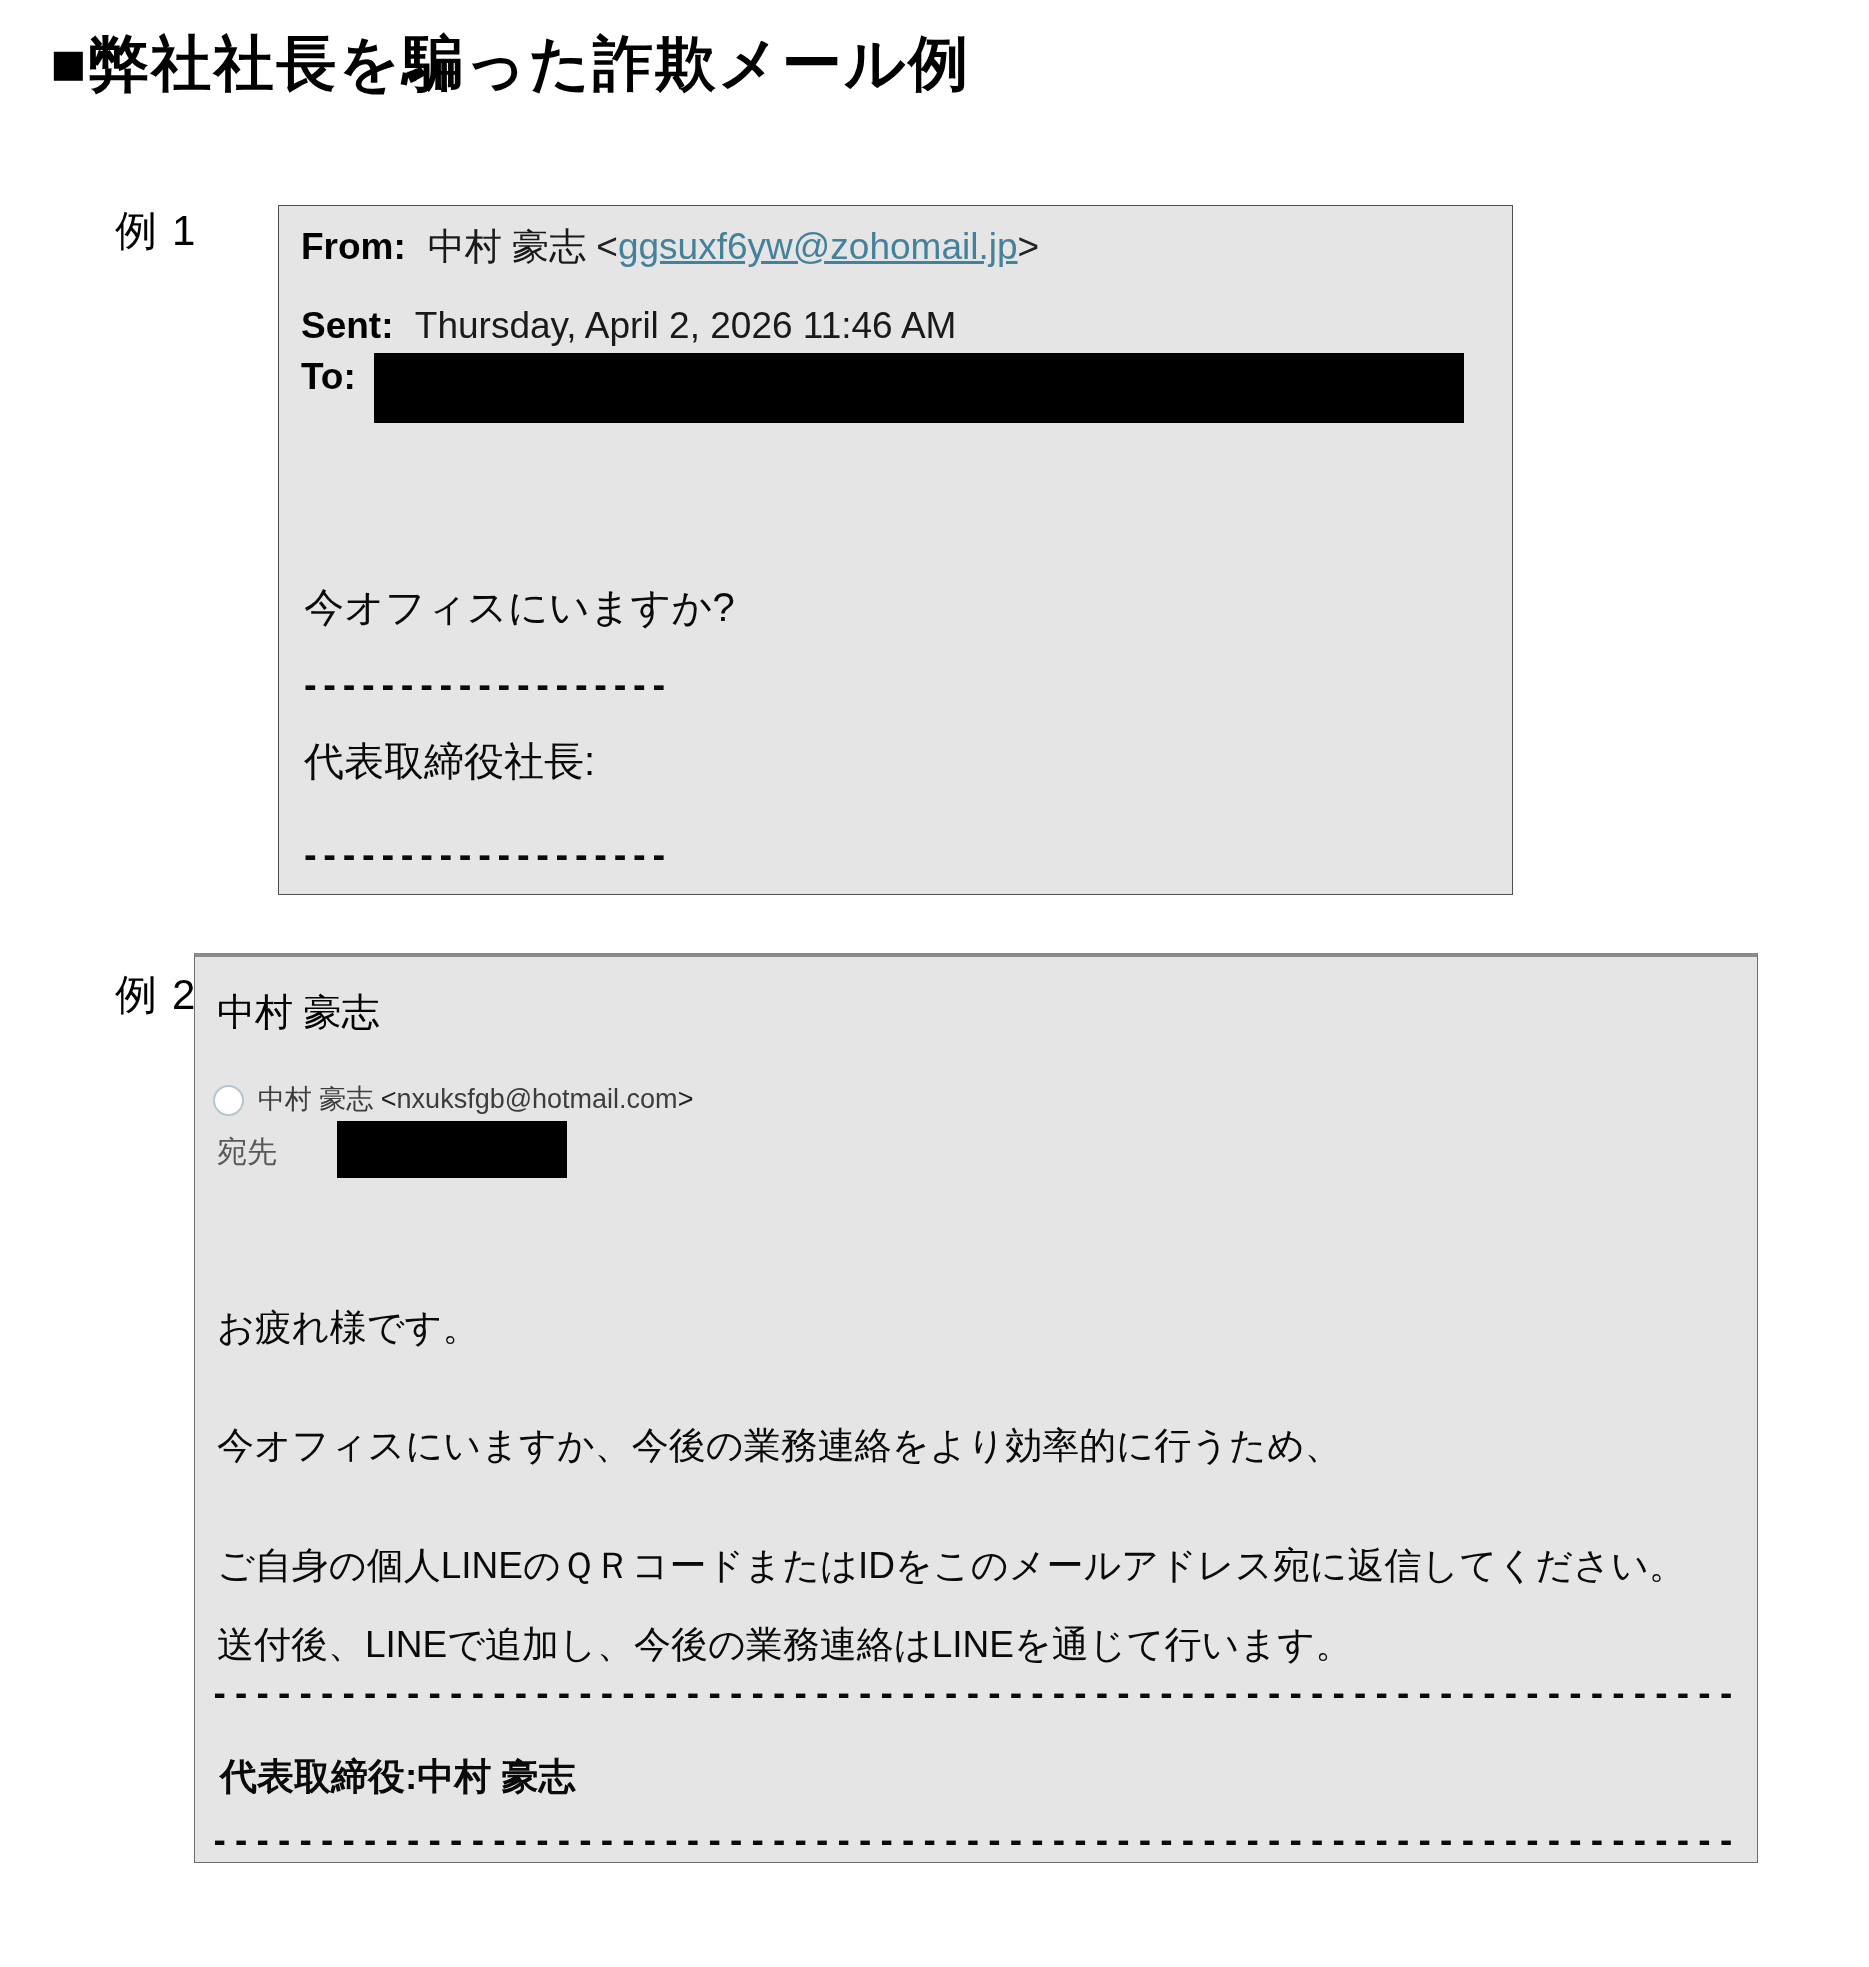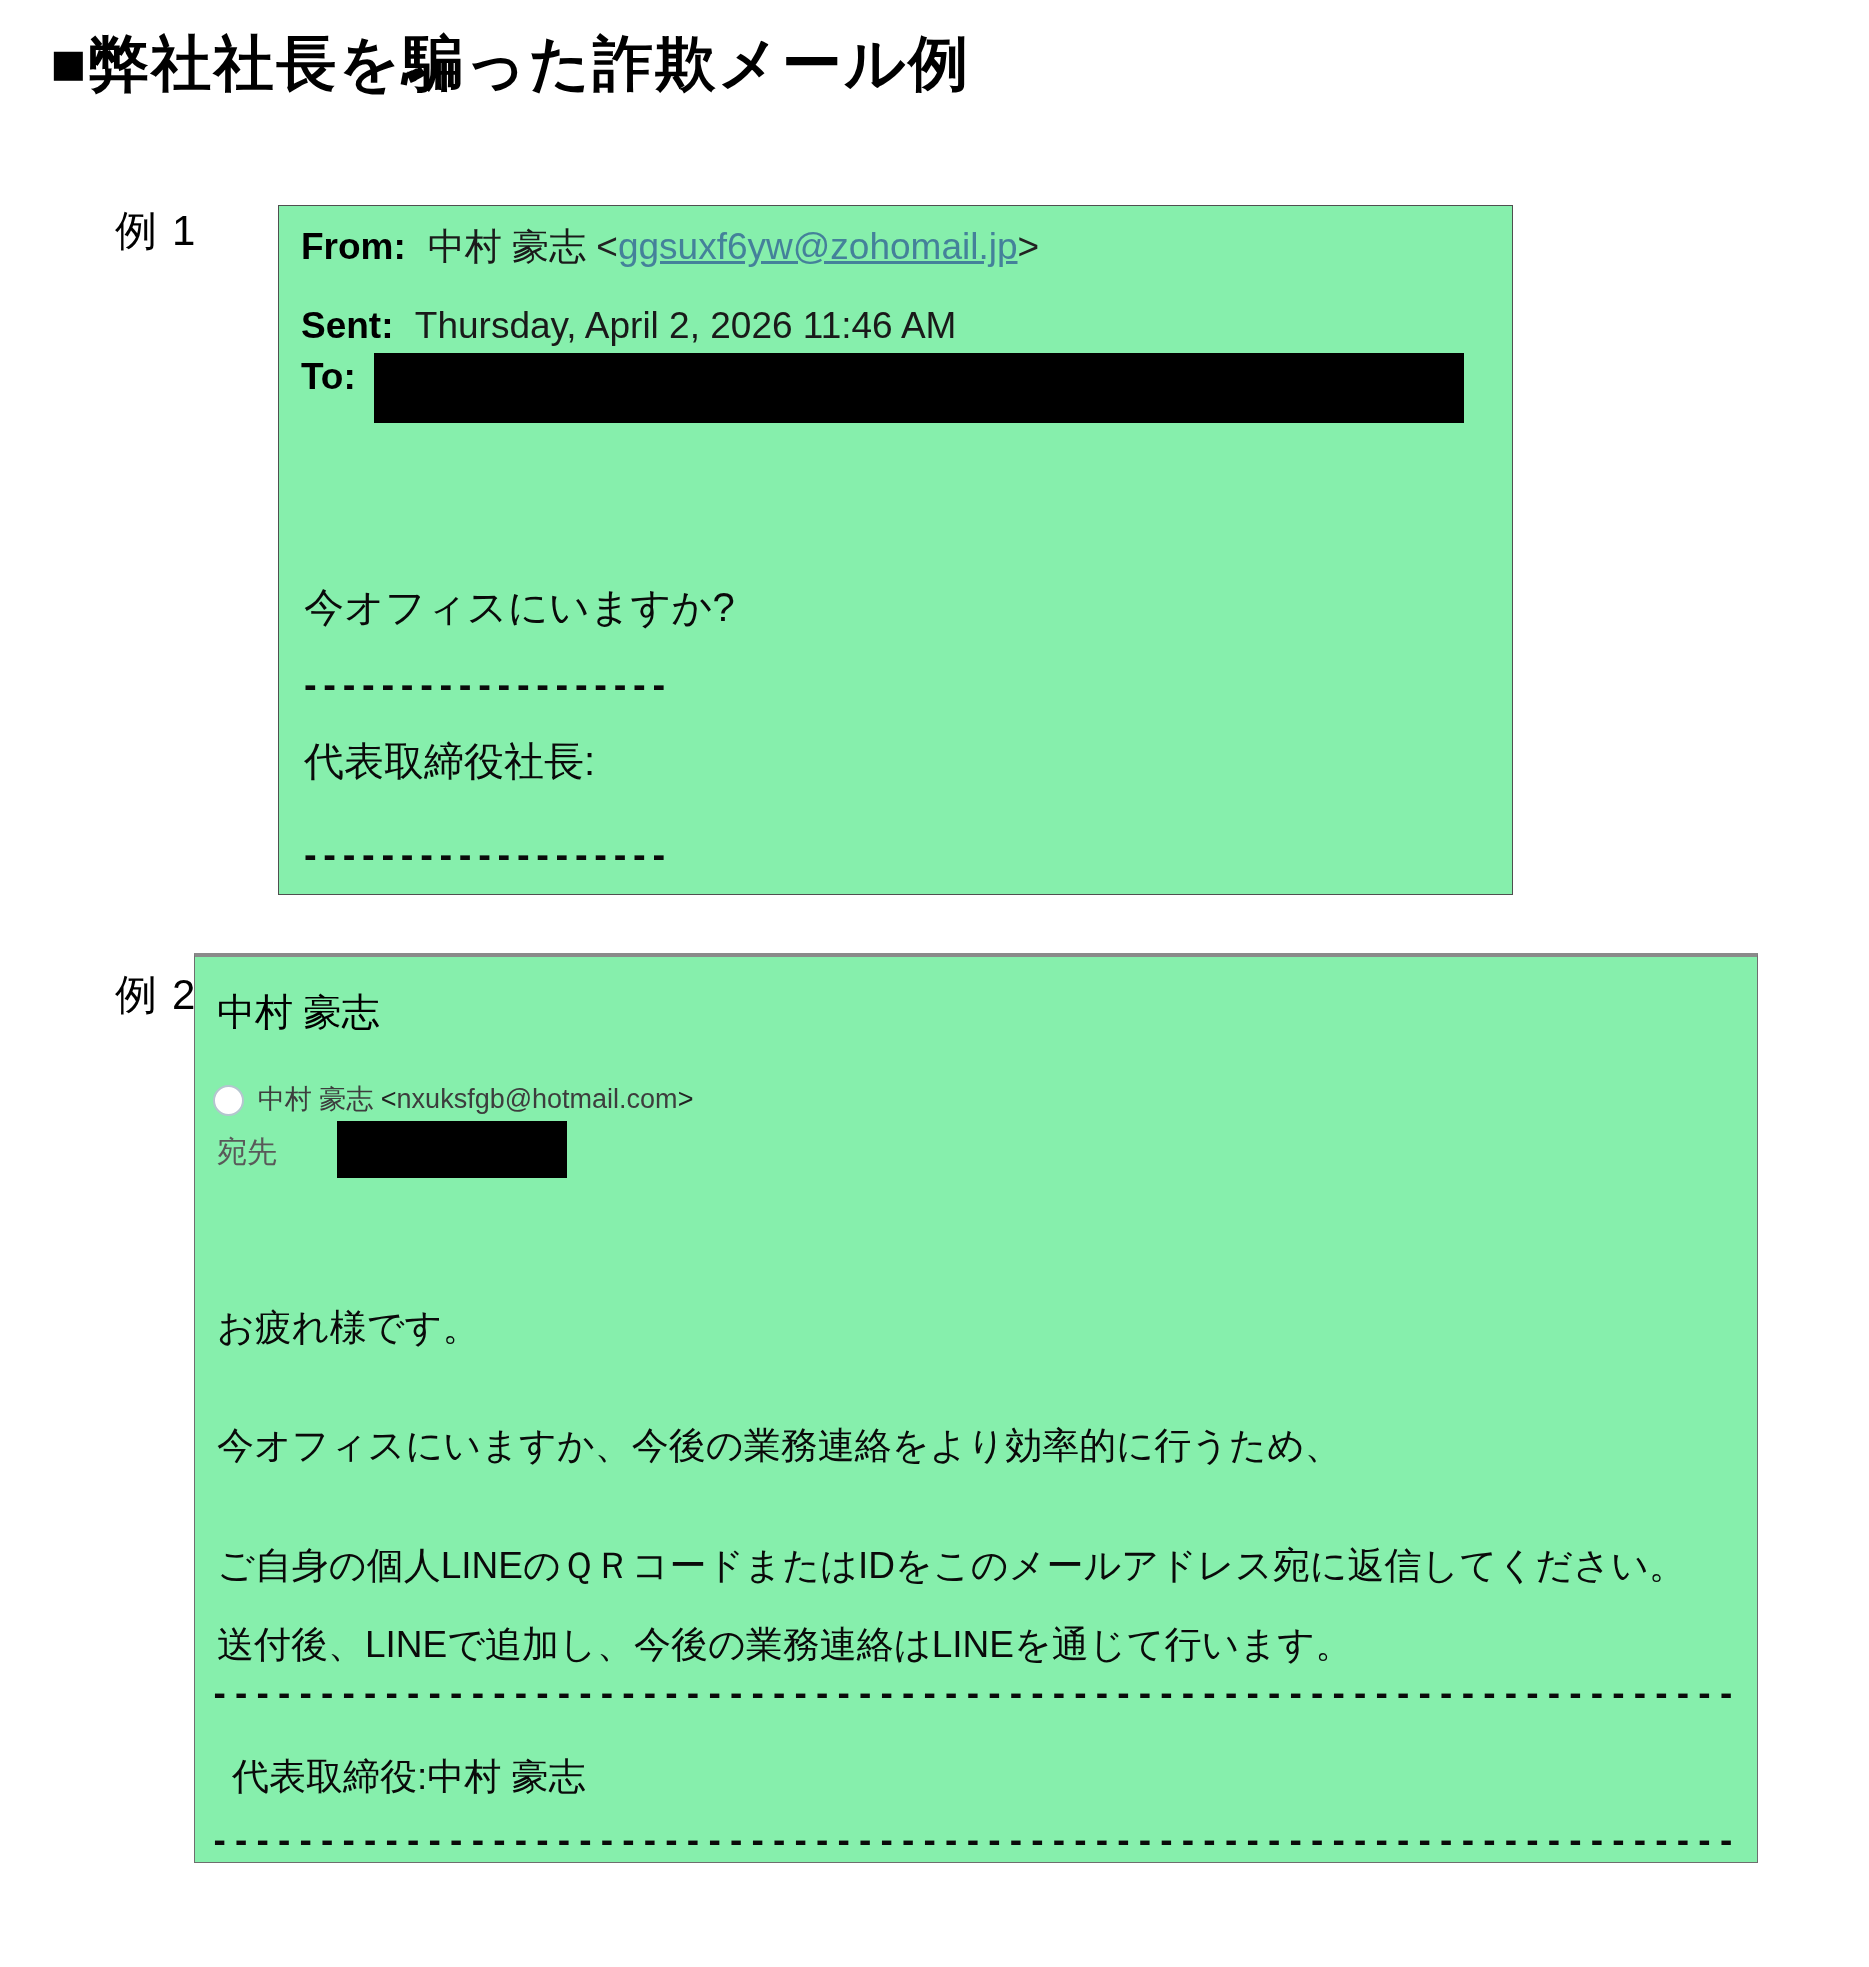--- a/index.html
+++ b/index.html
@@ -16,21 +16,21 @@
     margin: 4px; white-space: nowrap; text-align: center;
   }
   .ex-label {
     position: absolute; font-size: 42px; color: #000;
     white-space: nowrap; letter-spacing: 1.7px;
   }
   #ex1-label { left: 115px; top: 203px; }
   #ex2-label { left: 115px; top: 967px; }
 
   .email-box {
-    position: absolute; background: #86efac; box-sizing: border-box;
+    position: absolute; background: #e5e5e5; box-sizing: border-box;
     overflow: hidden;
   }
   #email1 {
     left: 278px; top: 205px; width: 1235px; height: 690px;
     border: 1.7px solid #4f4f4f;
   }
   #email2 {
     left: 194px; top: 953px; width: 1564px; height: 910px;
     border: 1.7px solid #6e6e6e; border-top: 4.2px solid #8a8a8a;
   }
@@ -69,21 +69,21 @@
   }
   #e2-tolabel { left: 22px; top: 175px; font-size: 30px; color: #595959; }
   #e2-to-bar  { left: 142px; top: 164px; width: 230px; height: 57px; }
 
   .e2-body { font-size: 37px; color: #0a0a0a; }
   #e2-l1   { left: 22px; top: 346px; }
   #e2-l2   { left: 22px; top: 464px; }
   #e2-l3   { left: 22px; top: 584px; }
   #e2-l4   { left: 22px; top: 663px; }
   #e2-sep1 { left: 18.4px; top: 715px; }
-  #e2-sig  { left: 25px; top: 795px; font-weight: normal; margin-left: 12px; }
+  #e2-sig  { left: 25px; top: 795px; font-weight: bold; }
   #e2-sep2 { left: 18.4px; top: 862px; }
   .dash-long {
     font-size: 37px; font-weight: bold; letter-spacing: 9.2px;
     white-space: nowrap; overflow: hidden; width: 1523px; color: #0a0a0a;
   }
 </style>
 </head>
 <body>
 
 <h1 class="title">■弊社社長を騙った詐欺メール例</h1>

